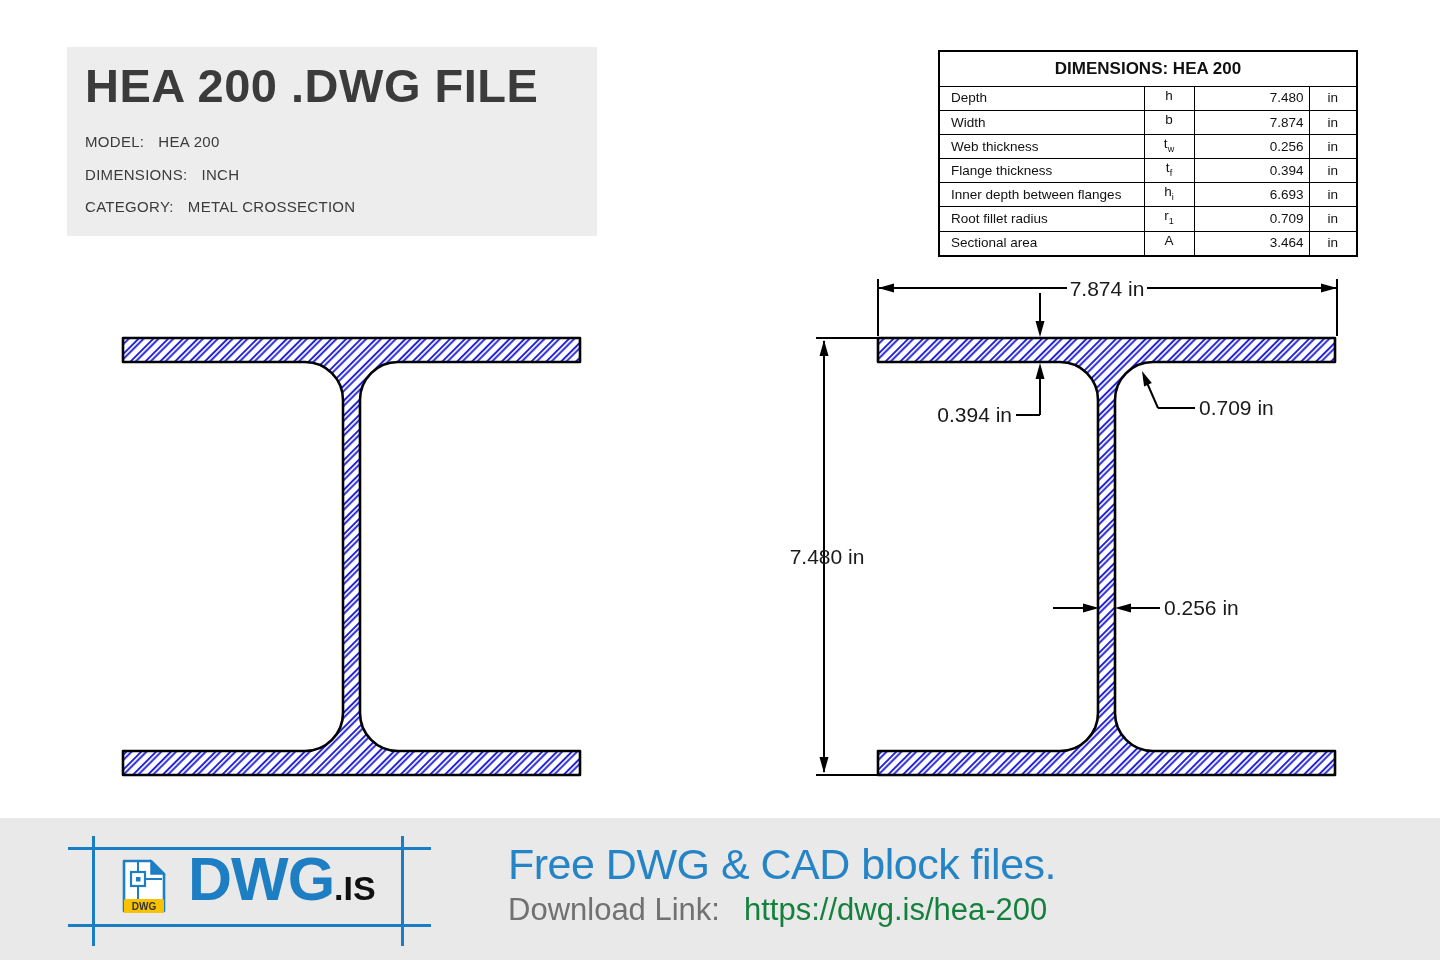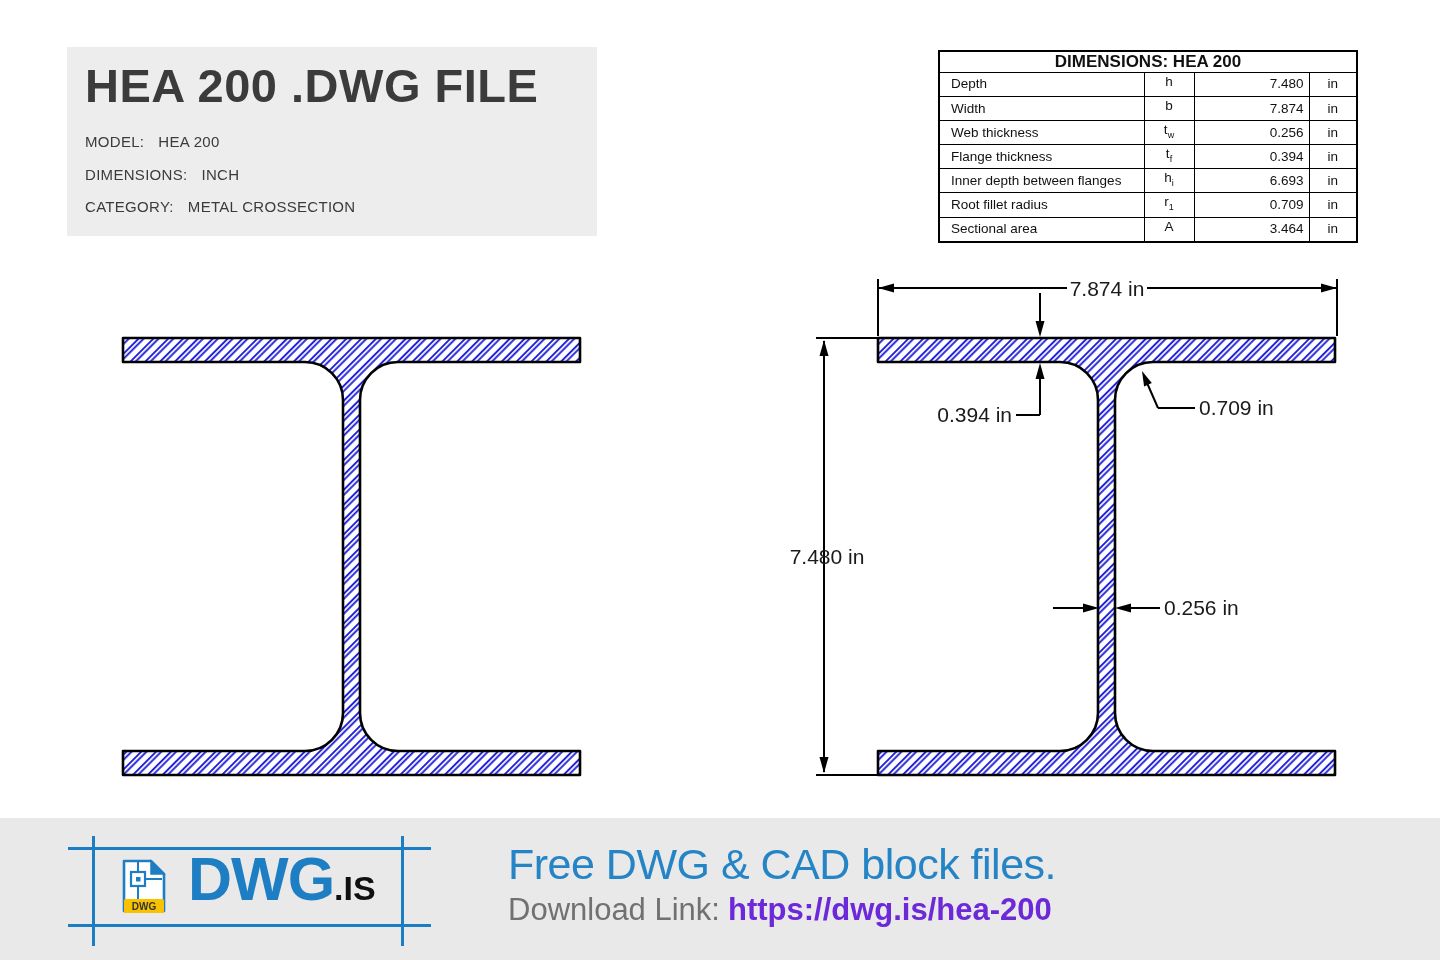--- a/index.html
+++ b/index.html
@@ -19,21 +19,21 @@
   .spec-row .lbl{margin-right:14px;}
   
   .dims-table{
     position:absolute;left:938px;top:50px;width:418px;border-collapse:collapse;
     border:2.5px solid #000;color:#111;table-layout:fixed;
   }
   .dims-table td,.dims-table th{
     border:1.5px solid #000;padding:1px 11px;font-size:13.5px;line-height:15.5px;
     overflow:hidden;white-space:nowrap;
   }
-  .dims-table th{font-size:17px;padding:2px 0;}
+  .dims-table th{font-size:17px;padding:9px 0;}
   .dims-table td.sym{text-align:center;}
   .dims-table td.val{text-align:right;padding-right:5px;}
   .dims-table td.unit{text-align:center;}
   .dims-table sub{font-size:9px;}
   
   .drawing{position:absolute;}
   svg text{font-family:"Liberation Sans",sans-serif;}
   
   .footer{
     position:absolute;left:0;top:818px;width:1440px;height:142px;background:#e9e9e9;
@@ -45,21 +45,21 @@
   .logo-text{position:absolute;left:188px;top:26px;white-space:nowrap;}
   .logo-text .dwg{font-size:61px;font-weight:800;color:#1e7ec3;letter-spacing:-1px;}
   .logo-text .is{font-size:34px;font-weight:700;color:#101010;}
   .tagline{
     position:absolute;left:508px;top:22px;font-size:43px;font-weight:300;
     color:#2484c6;letter-spacing:-.5px;white-space:nowrap;
   }
   .download-line{
     position:absolute;left:508px;top:74px;font-size:31px;color:#717171;white-space:nowrap;
   }
-  .download-line .url{font-weight:bold;color:#6d28d9;margin-left:8px;}
+  .download-line .url{font-weight:normal;color:#15803d;margin-left:24px;}
 </style>
 </head>
 <body>
 
 <div id="canvas">
 
   <div class="title-box">
     <h1>HEA 200 .DWG FILE</h1>
     <div class="spec-rows">
       <div class="spec-row">

